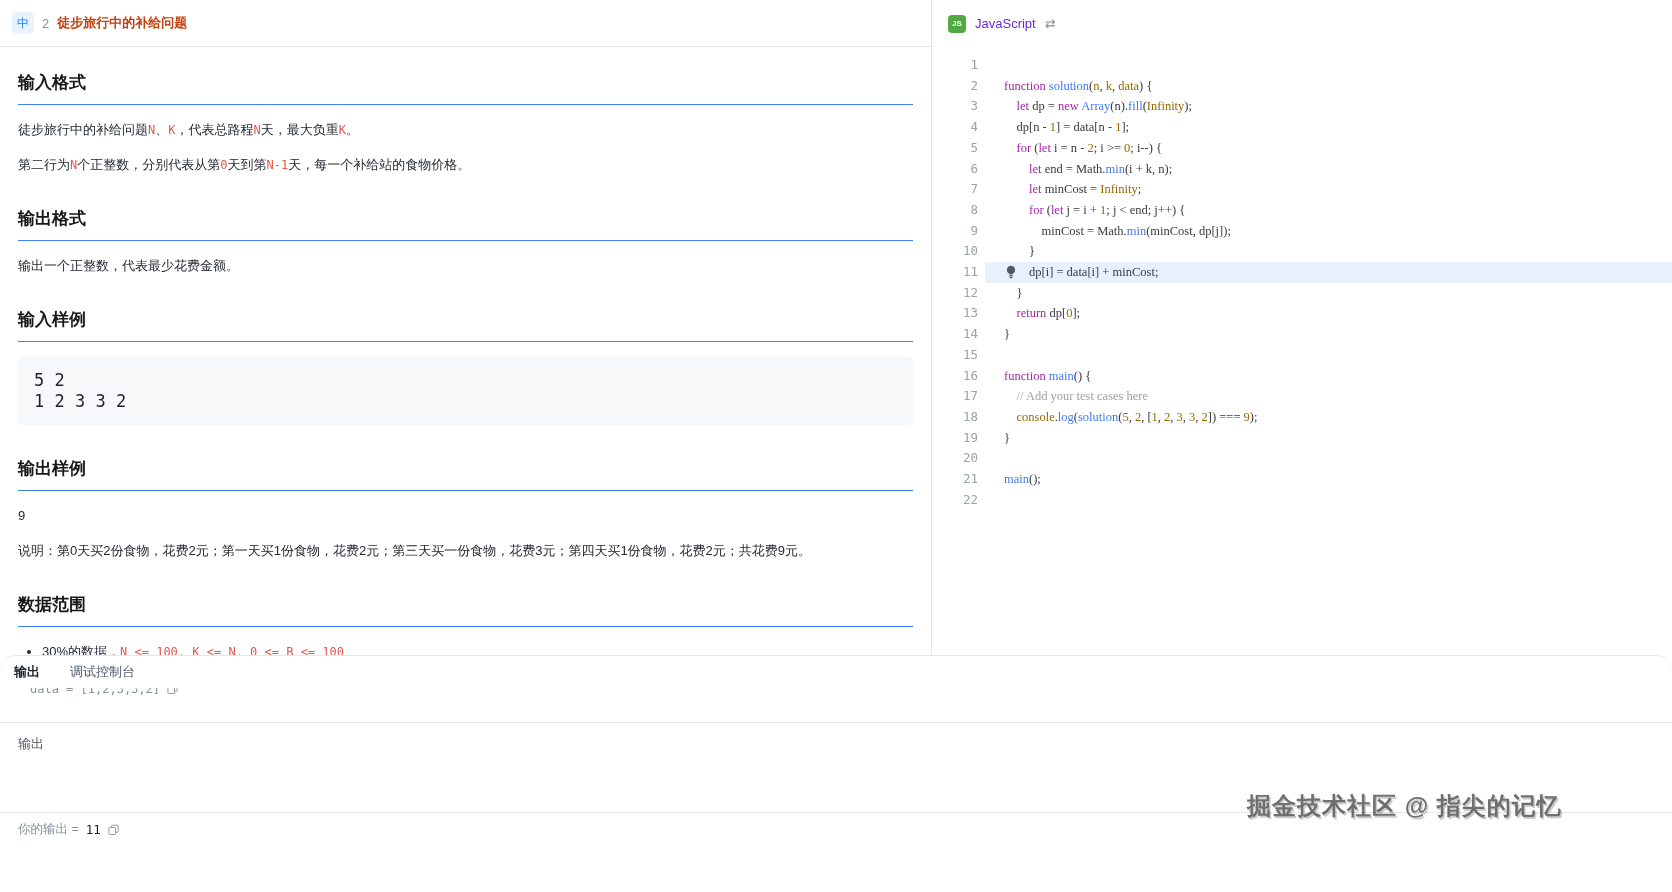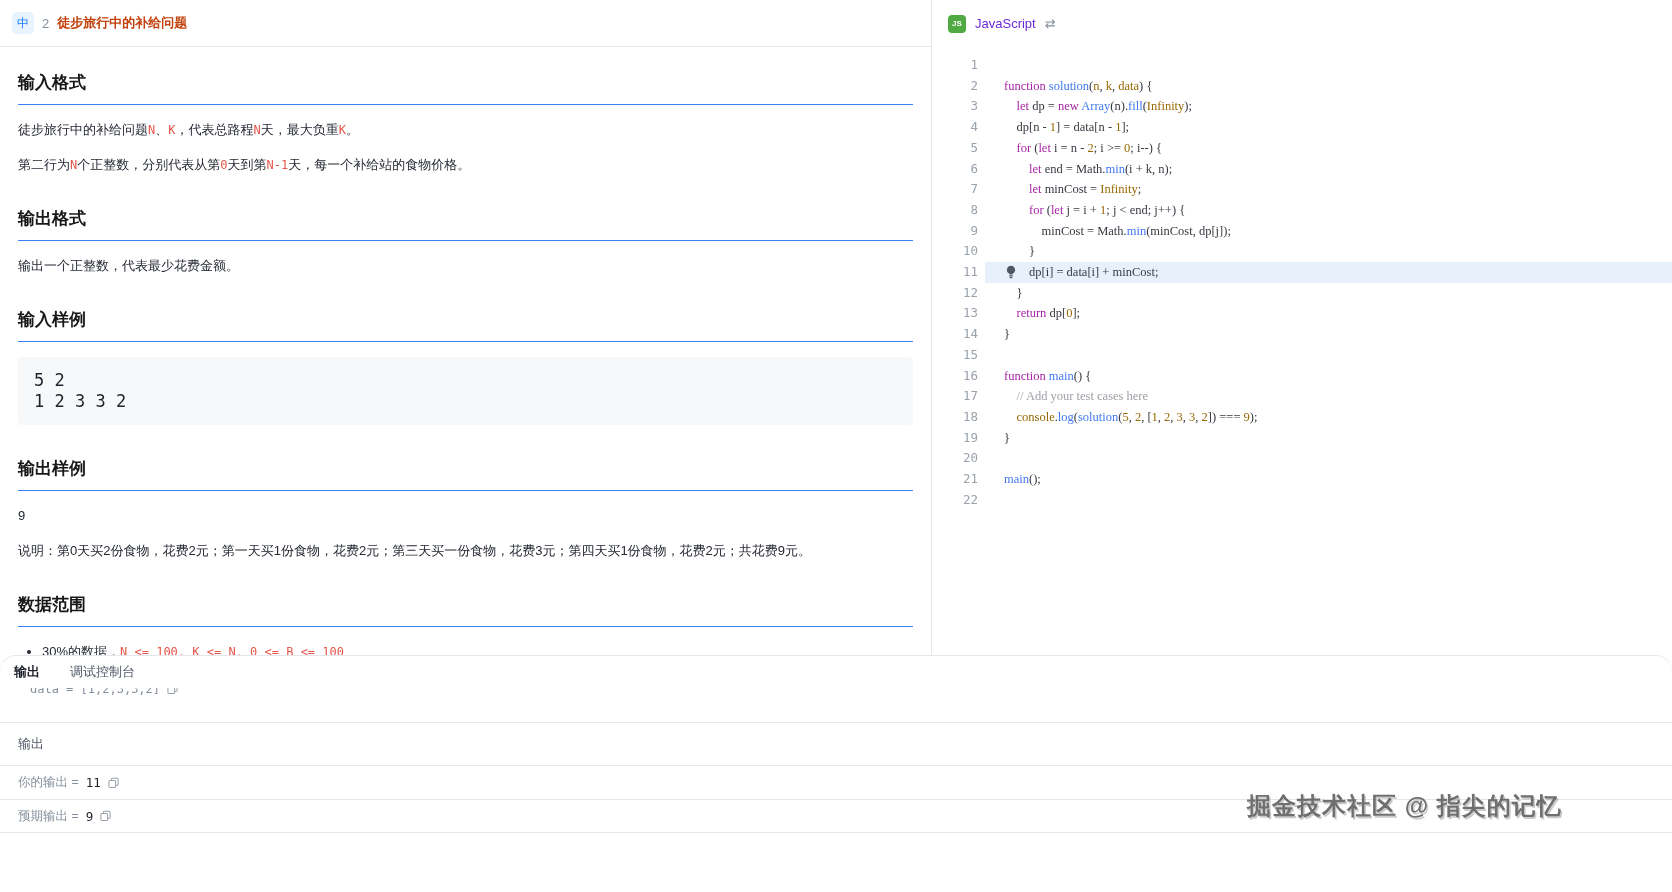--- a/index.html
+++ b/index.html
@@ -58,21 +58,21 @@
   .console-tab { font-size:13px; color:#515767; cursor:pointer; }
   .console-tab.active { font-weight:700; color:#1d2129; }
 
   .clip-area { height:12px; overflow:hidden; }
   .clip-row { margin-top:-9px; display:flex; align-items:center; gap:7px; padding-left:30px;
     font-family:"DejaVu Sans Mono", monospace; font-size:12px; line-height:20px; color:#86909c; }
 
   .output-box { margin-top:22px; }
   .ob-row { border-top:1px solid #e5e6eb; display:flex; align-items:center; padding:0 18px; }
   .ob-row.label-row { height:43px; font-size:13px; color:#515767; }
-  .ob-row.value-row { height:34px; font-size:12.5px; gap:7px; }
+  .ob-row.value-row { height:34px; font-size:12.5px; gap:7px;margin-top:47px; }
   .ob-row.value-row:last-child { border-bottom:1px solid #e5e6eb; }
   .ob-label { color:#86909c; }
   .ob-value { color:#1d2129; font-family:"DejaVu Sans Mono", monospace; }
   .copy-icon { display:inline-flex; align-items:center; cursor:pointer; }
 
   
   .watermark { position:absolute; left:1247px; top:790px; font-size:24px; font-weight:700;
     color:#565656; opacity:.85; letter-spacing:1px; white-space:nowrap;
     text-shadow:1.5px 1.5px 0 rgba(120,120,120,.45); z-index:10; pointer-events:none; }
 </style>

